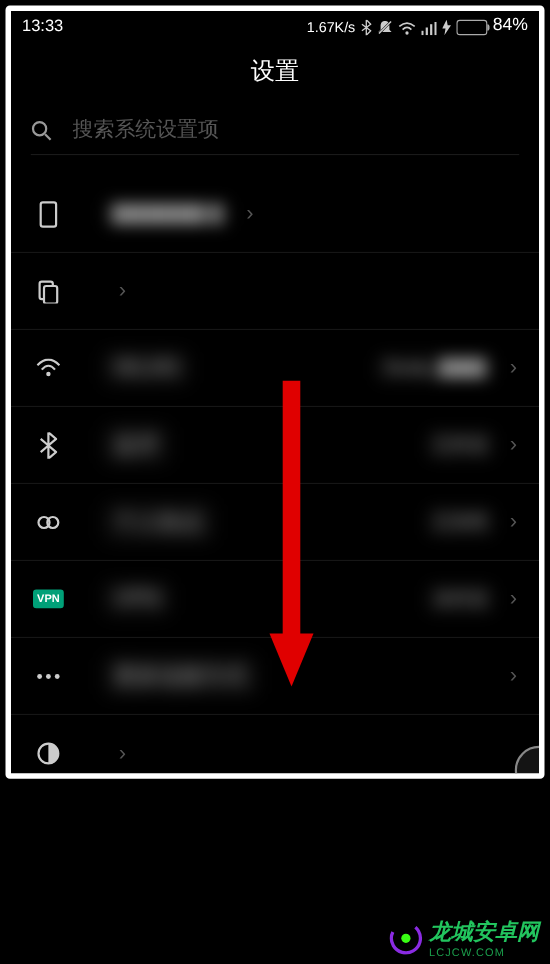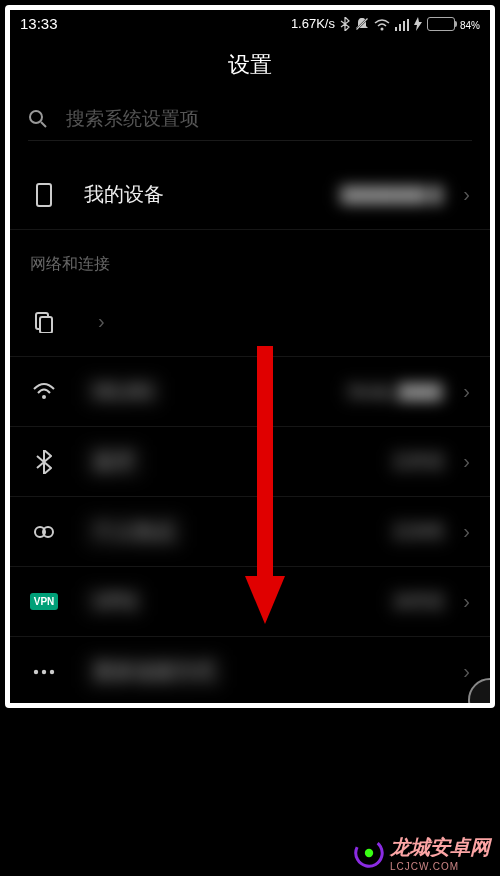--- a/index.html
+++ b/index.html
@@ -37,21 +37,21 @@
     .status-left {
       font-weight: 500;
     }
     .status-right {
       display: flex;
       align-items: flex-end;
       gap: 5px;
       font-size: 13px;
     }
     .battery-pct {
-      font-size: 10px;
+      font-size: 16px;
     }
     .battery-icon {
       width: 28px;
       height: 14px;
       border: 1px solid #aaa;
       border-radius: 3px;
       position: relative;
       display: inline-block;
     }
     .battery-icon::after {
@@ -117,21 +117,21 @@
       position: relative;
     }
     .row:last-child {
       border-bottom: none;
     }
     .row-icon {
       width: 28px;
       display: flex;
       justify-content: center;
       align-items: center;
-      margin-right: 26px;
+      margin-right: 36px;
       color: #ccc;
     }
     .row-label {
       font-size: 20px;
       flex: 1;
       color: #eee;
     }
     .row-value {
       color: #888;
       font-size: 15px;
@@ -179,21 +179,21 @@
       pointer-events: none;
       z-index: 200;
     }
     .watermark {
       position: absolute;
       right: 10px;
       bottom: 4px;
       font-size: 20px;
       font-style: italic;
       font-weight: bold;
-      color: #fca5a5;
+      color: #22c55e;
       z-index: 300;
       display: flex;
       align-items: center;
       gap: 6px;
     }
     .wm-logo {
       width: 30px;
       height: 30px;
     }
     .wm-sub {
@@ -274,26 +274,24 @@
     </span>
     <input type="text" placeholder="搜索系统设置项" style="">
   </div>
 
   <div class="divider-top"></div>
 
   <div class="row">
     <span class="row-icon">
         <span class="phone-outline"></span>
       </span>
-    <span class="row-label">我的设备</span>
     <span class="row-value blurred">████████ █</span>
     <span class="chevron">›</span>
   </div>
 
-  <div class="section-header">网络和连接</div>
 
   <div class="row">
     <span class="row-icon">
       <svg width="22" height="22" viewBox="0 0 22 22">
           <rect x="3" y="2" width="12" height="16" rx="2" stroke="#ccc" stroke-width="2" fill="none"></rect>
           <rect x="7" y="6" width="12" height="16" rx="2" stroke="#ccc" stroke-width="2" fill="#000"></rect>
         </svg>
     </span>
     <span class="chevron">›</span>
   </div>

